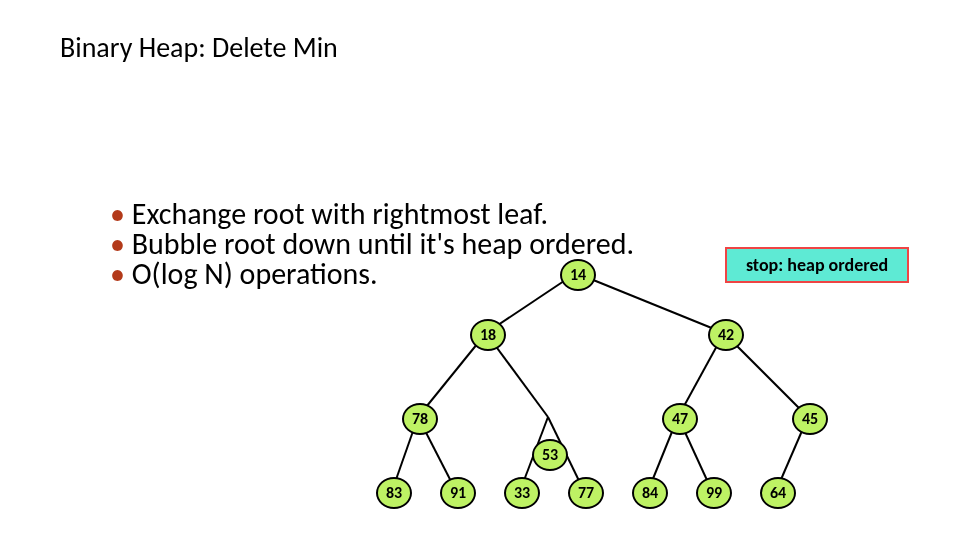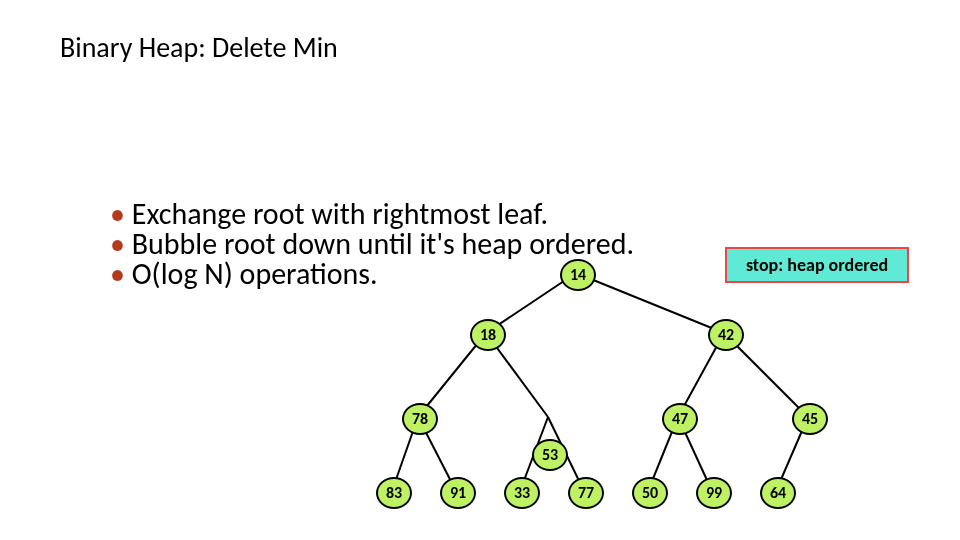--- a/index.html
+++ b/index.html
@@ -50,17 +50,17 @@
       <div class="node" style="left: 110px; top: 74px;">18</div>
       <div class="node" style="left: 348px; top: 74px;">42</div>
       <div class="node" style="left: 42px; top: 158px;">78</div>
       <div class="node" style="left: 172px; top: 158px; margin-top: 36px;">53</div>
       <div class="node" style="left: 302px; top: 158px; text-align: center;">47</div>
       <div class="node" style="left: 432px; top: 158px;">45</div>
       <div class="node" style="left: 16px; top: 232px;">83</div>
       <div class="node" style="left: 80px; top: 232px;">91</div>
       <div class="node" style="left: 144px; top: 232px;">33</div>
       <div class="node" style="left: 208px; top: 232px;">77</div>
-      <div class="node" style="left: 272px; top: 232px;">50</div>
+      <div class="node" style="left: 272px; top: 232px;">84</div>
       <div class="node" style="left: 336px; top: 232px;">99</div>
       <div class="node" style="left: 400px; top: 232px;">64</div>
     </div>
 </div>
 
 </body></html>

